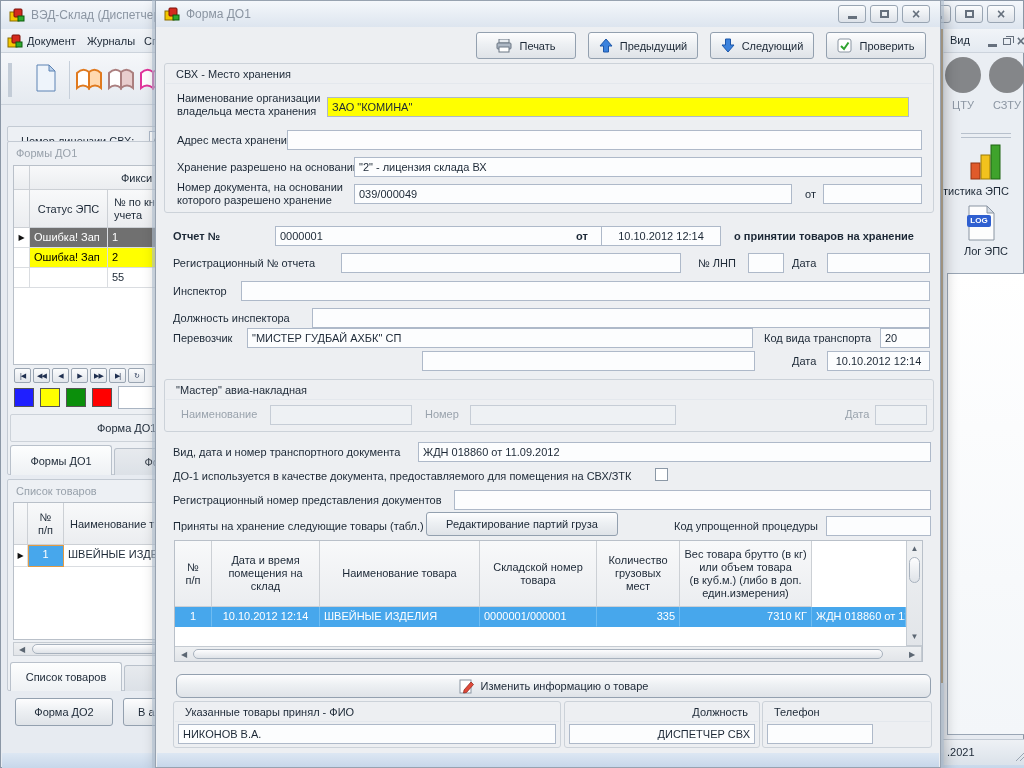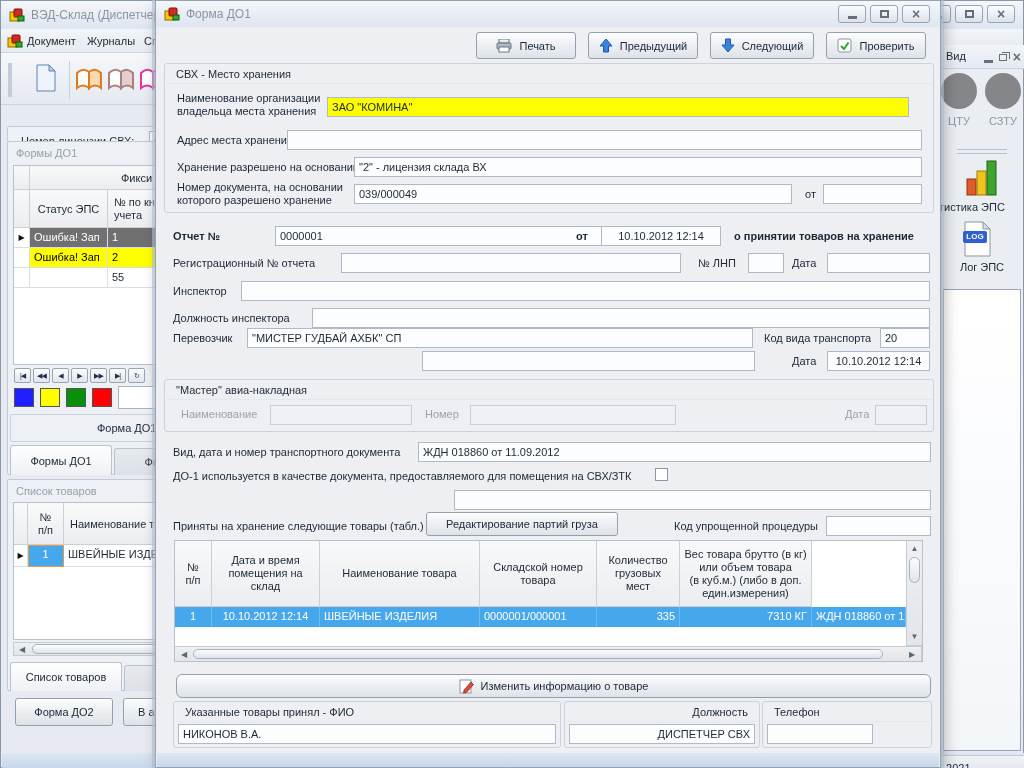--- a/index.html
+++ b/index.html
@@ -209,21 +209,21 @@
     </div>
     <div class="tab on" style="left:2px;top:182px;width:112px;height:29px;">Список товаров</div>
     <div class="tab off" style="left:116px;top:182px;width:106px;height:26px;">Комме</div>
   </div>
 
   <div class="btn" style="left:14px;top:697px;width:98px;height:28px;">Форма ДО2</div>
   <div class="btn" style="left:122px;top:697px;width:112px;height:28px;justify-content:flex-start;padding-left:14px;">В архи</div>
 
   <div class="abs" style="left:1px;top:752px;width:1022px;height:15px;background:linear-gradient(#dde7f3,#c7d7ea);"></div>
 
-  <div class="abs" style="left:936px;top:28px;width:86px;height:654px;background:#eaeef3;border-left:2px solid #a16207;margin-top:16px;">
+  <div class="abs" style="left:936px;top:28px;width:86px;height:654px;background:#eaeef3;border-left:6px solid #a16207;">
     <div class="abs" style="left:0;top:0;width:86px;height:24px;background:linear-gradient(#f1f4f8,#e4eaf1);border-bottom:1px solid #ccd3dc;">
       <div class="abs lbl" style="left:7px;top:5px;">Вид</div>
       <div class="abs" style="right:4px;top:5px;display:flex;gap:6px;align-items:center;">
         <span class="ic-min" style="margin-top:8px;"></span>
         <span class="ic-rest"></span>
         <span class="ic-close" style="color:#66707d;"></span>
       </div>
     </div>
     <div class="abs" style="left:-2px;top:26px;width:44px;height:72px;">
       <div class="circ" style="left:4px;top:2px;"></div>
@@ -364,20 +364,21 @@
     <div class="abs lbl gray" style="left:680px;top:28px;">Дата</div>
     <div class="field dis" style="left:710px;top:25px;width:52px;"></div>
   </div>
 
   <div class="abs lbl" style="left:17px;top:445px;">Вид, дата и номер транспортного документа</div>
   <div class="field" style="left:262px;top:441px;width:513px;">ЖДН 018860 от 11.09.2012</div>
 
   <div class="abs lbl" style="left:17px;top:469px;">ДО-1 используется в качестве документа, предоставляемого для помещения на СВХ/ЗТК</div>
   <div class="cb" style="left:499px;top:467px;"></div>
 
+  <div class="abs lbl" style="left:17px;top:493px;">Регистрационный номер представления документов</div>
   <div class="field" style="left:298px;top:489px;width:477px;"></div>
 
   <div class="abs lbl" style="left:17px;top:519px;">Приняты на хранение следующие товары (табл.)</div>
   <div class="btn" style="left:270px;top:511px;width:192px;height:24px;">Редактирование партий груза</div>
   <div class="abs lbl" style="left:518px;top:519px;">Код упрощенной процедуры</div>
   <div class="field" style="left:670px;top:515px;width:105px;"></div>
 
   <div class="grid" style="left:18px;top:539px;width:749px;height:122px;">
     <div class="grow">
       <div class="gh pre" style="width:37px;height:66px;">№

